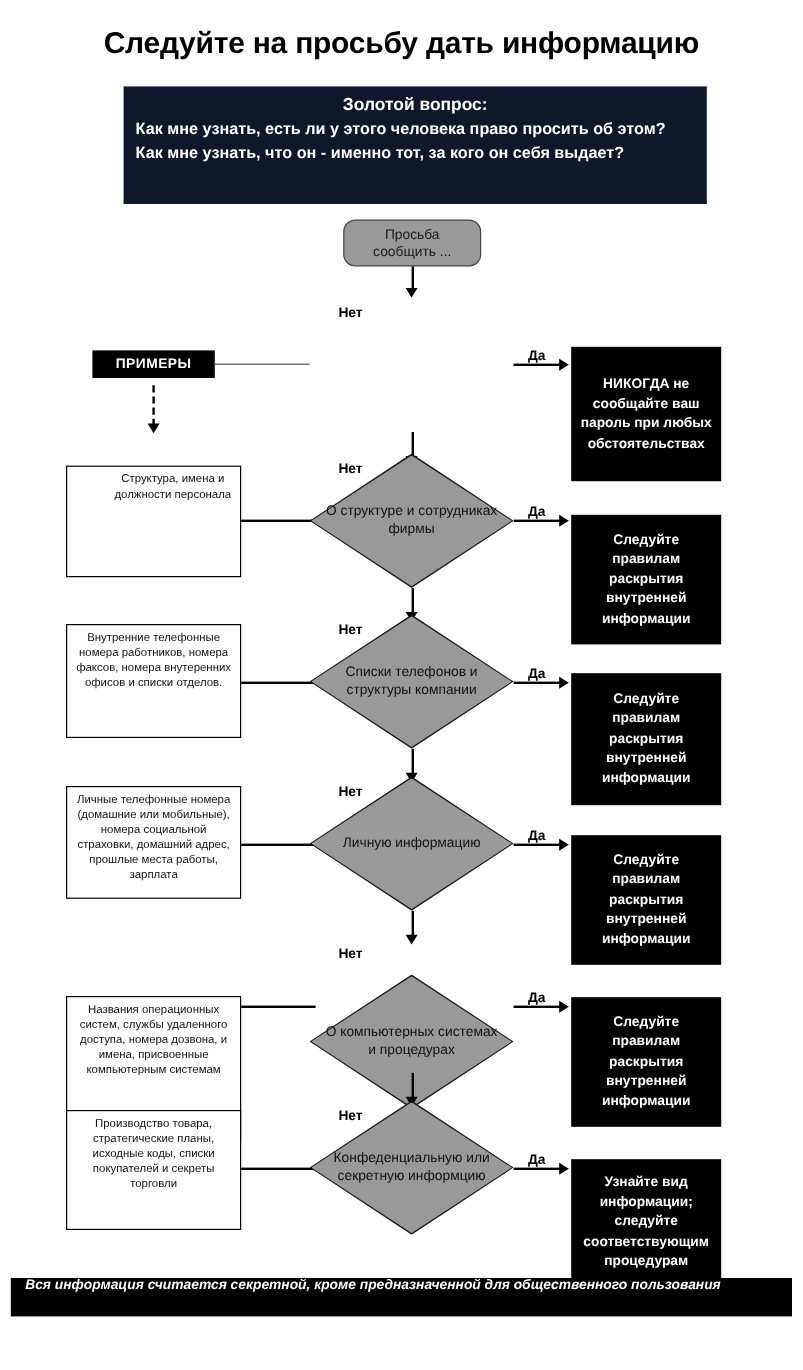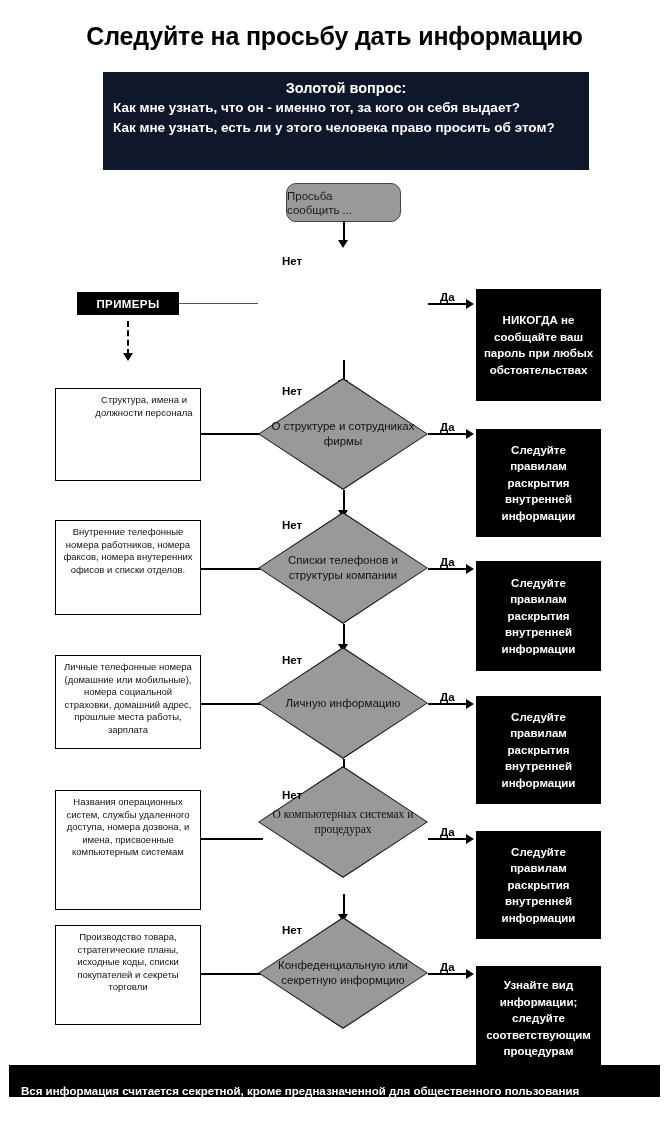--- a/index.html
+++ b/index.html
@@ -62,21 +62,21 @@
     left: 286px;
     top: 183px;
     width: 115px;
     height: 39px;
     background: #999999;
     border: 1.5px solid #444444;
     border-radius: 10px;
     box-sizing: border-box;
     display: flex;
     flex-direction: column;
-    align-items: flex-start;
+    align-items: center;
     justify-content: center;
     font-size: 11.5px;
     line-height: 14px;
     color: #1a1a1a;
   }
 
   
   .diamond {
     position: absolute;
     width: 170px;
@@ -205,38 +205,39 @@
   
   .footer-bar {
     position: absolute;
     left: 9px;
     top: 1065px;
     width: 651px;
     height: 32px;
     background: #000000;
     color: #ffffff;
     display: flex;
-    align-items: flex-end;
+    align-items: flex-start;
     padding-left: 12px;
     box-sizing: border-box;
     font-size: 11.5px;
+    font-style: italic;
     font-weight: bold;
   }
 </style>
 </head>
 <body>
 
 <div id="page">
 
   <div class="page-title">Следуйте на просьбу дать информацию</div>
 
   <div class="golden-box">
     <div class="golden-title">Золотой вопрос:</div>
+    <div class="golden-line">Как мне узнать, есть ли у этого человека право просить об этом?</div>
     <div class="golden-line">Как мне узнать, что он - именно тот, за кого он себя выдает?</div>
-    <div class="golden-line">Как мне узнать, есть ли у этого человека право просить об этом?</div>
   </div>
 
   <div class="start-node">
     <span>Просьба</span>
     <span>сообщить ...</span>
   </div>
 
   <div class="vline" style="left:343px; top:222px; height:20px;"></div>
   <div class="arrow-down" style="left:338px; top:240px;"></div>
 
@@ -293,23 +294,23 @@
     <div class="label">Личную информацию</div>
   </div>
   <div class="edge-label" style="left:282px; top:654px;">Нет</div>
   <div class="edge-label" style="left:440px; top:691px;">Да</div>
   <div class="hline" style="left:428px; top:703px; width:42px;"></div>
   <div class="arrow-right" style="left:466px; top:699px;"></div>
   <div class="outcome-box" style="top:655px; height:108px;">Следуйте правилам раскрытия внутренней информации</div>
   <div class="vline" style="left:343px; top:759px; height:22px;"></div>
   <div class="arrow-down" style="left:338px; top:779px;"></div>
 
-  <div class="example-box" style="top:790px; height:120px;">Названия операционных систем, службы удаленного доступа, номера дозвона, и имена, присвоенные компьютерным системам</div>
+  <div class="example-box" style="top:830px; height:120px;">Названия операционных систем, службы удаленного доступа, номера дозвона, и имена, присвоенные компьютерным системам</div>
   <div class="hline" style="left:201px; top:838px; width:62px;"></div>
-  <div class="diamond" style="left:258px; top:766px;font-family:Liberation Serif, serif;">
+  <div class="diamond" style="left:258px; top:812px;">
     <div class="shape-border"></div>
     <div class="shape" style="inset:1.5px;"></div>
     <div class="label">О компьютерных системах и процедурах</div>
   </div>
   <div class="edge-label" style="left:282px; top:789px;">Нет</div>
   <div class="edge-label" style="left:440px; top:826px;">Да</div>
   <div class="hline" style="left:428px; top:838px; width:42px;"></div>
   <div class="arrow-right" style="left:466px; top:834px;"></div>
   <div class="outcome-box" style="top:790px; height:108px;">Следуйте правилам раскрытия внутренней информации</div>
   <div class="vline" style="left:343px; top:894px; height:22px;"></div>

